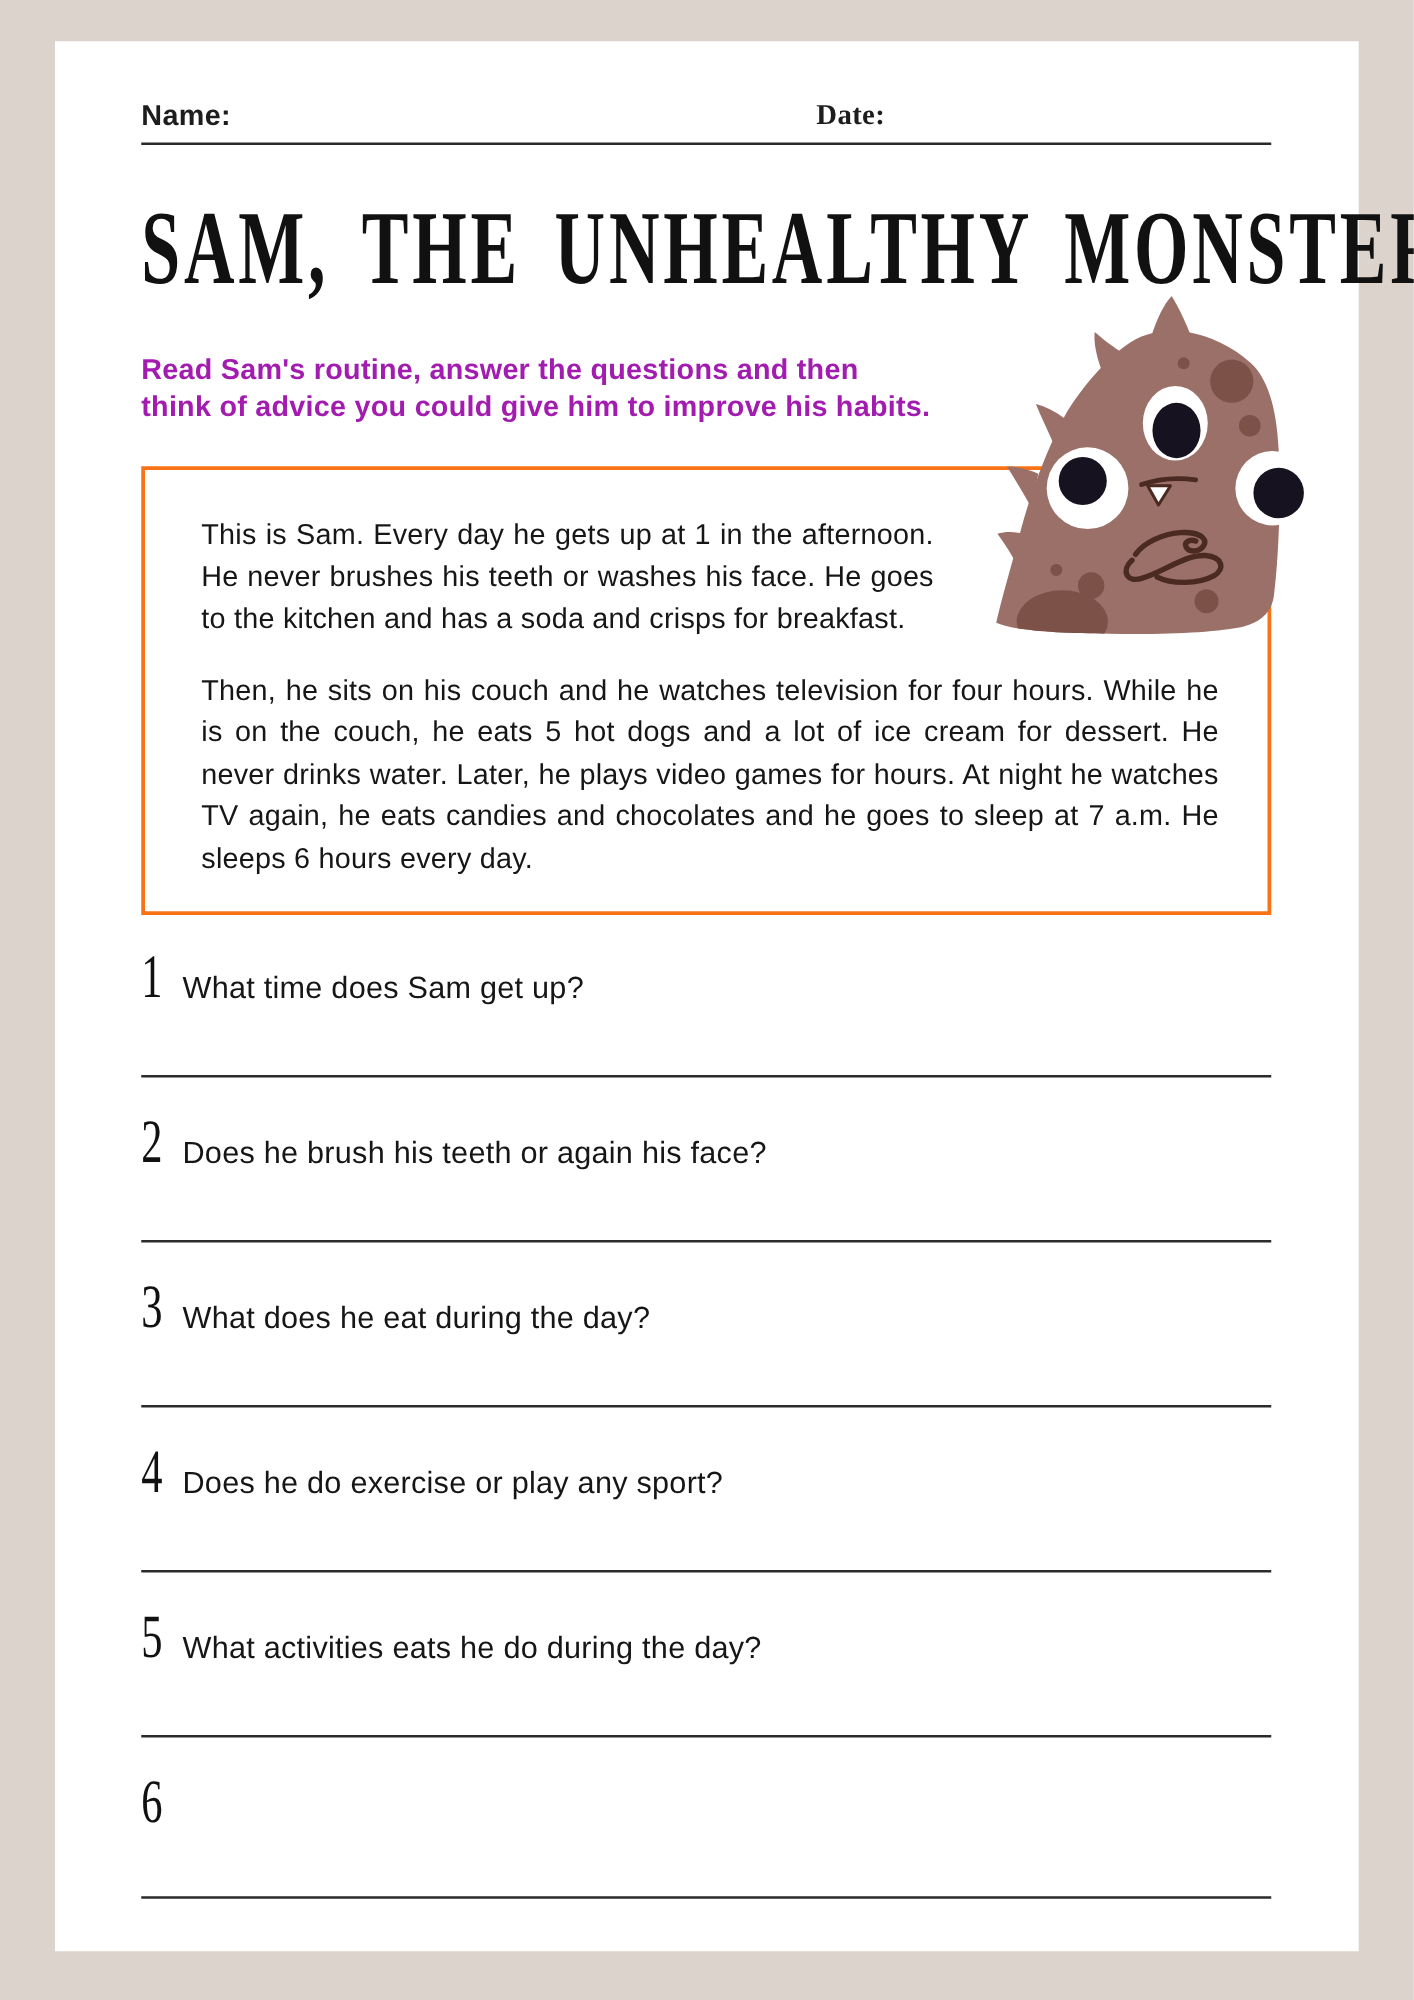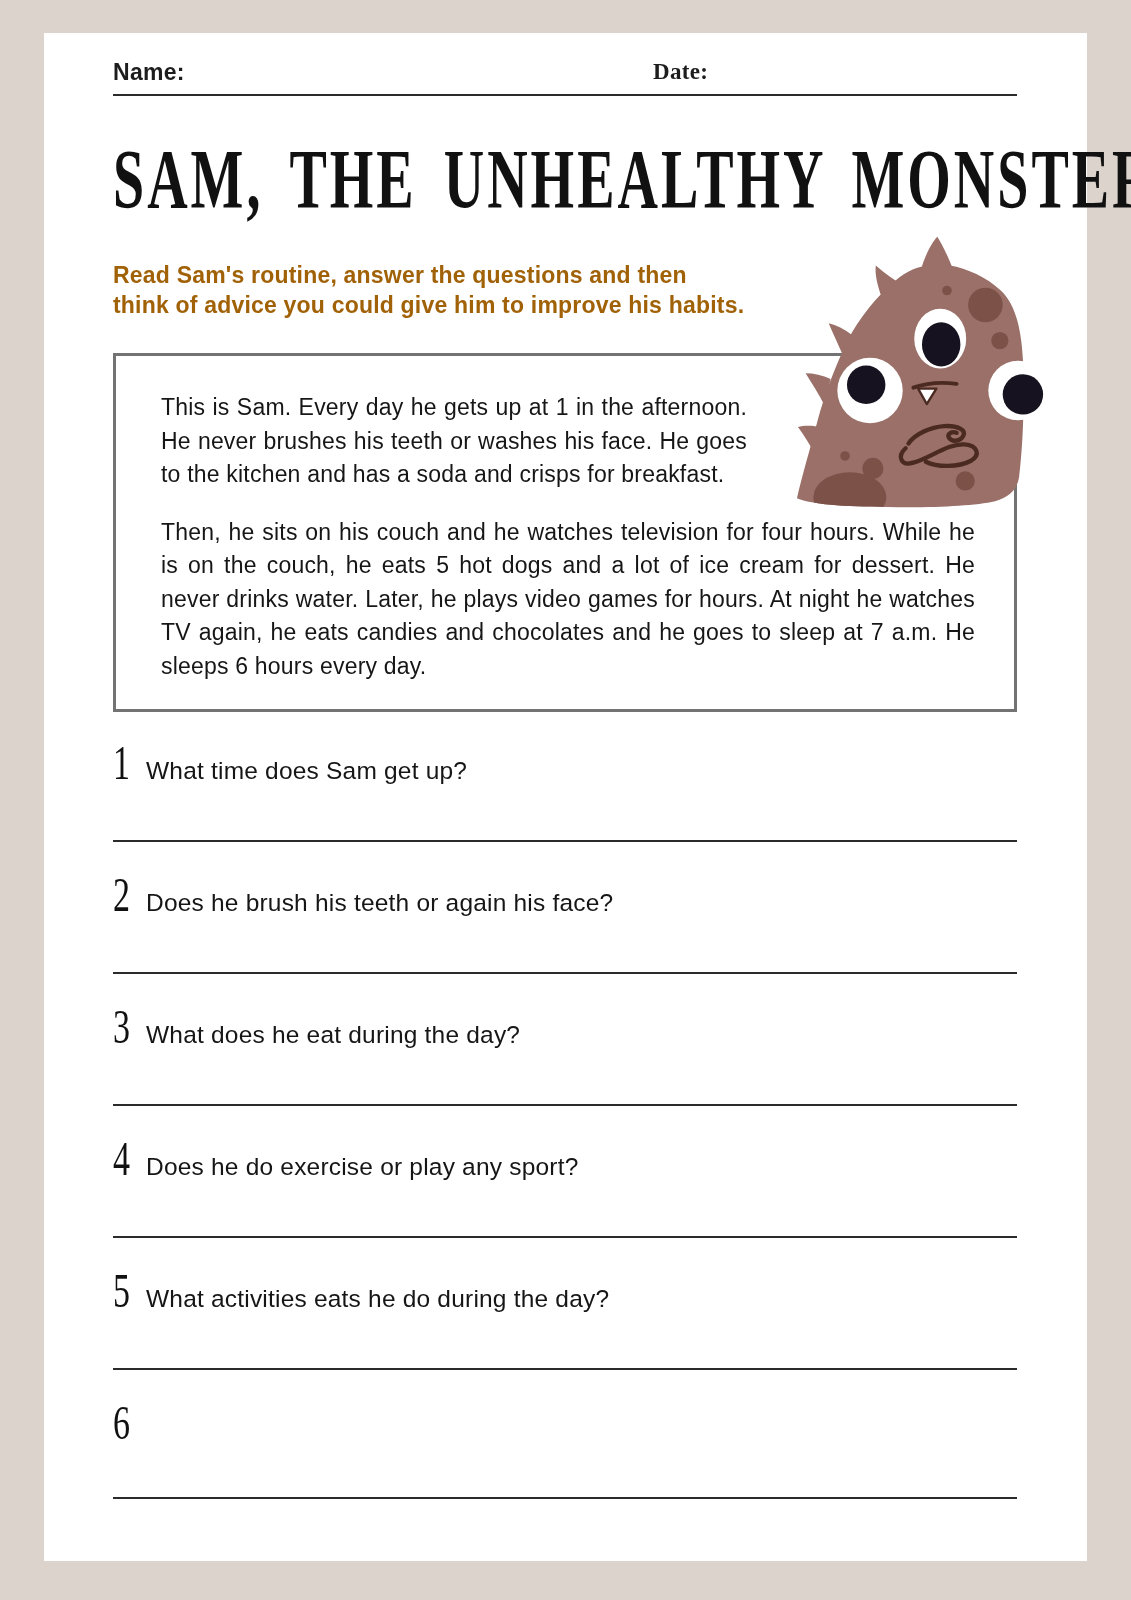--- a/index.html
+++ b/index.html
@@ -3,34 +3,34 @@
 <meta charset="utf-8">
 <style>
   :root{
     --frame:#dcd3cd; --paper:#ffffff; --ink:#1d1d1d; --line:#2b2b2b;
     --m-body:#9a7069; --m-spot:#7b5148; --m-pupil:#16121f; --m-eye:#ffffff; --m-detail:#4b2a21;
   }
   *{box-sizing:border-box;}
   html,body{margin:0;padding:0;}
   body{width:1131px;height:1600px;background:var(--frame);font-family:"Liberation Sans",sans-serif;color:var(--ink);position:relative;overflow:hidden;}
   .paper{position:absolute;left:44px;top:33px;width:1043px;height:1528px;background:var(--paper);}
-  .content{position:relative;padding:27px 70px 0 69px;height:100%;}
+  .content{position:relative;padding:47px 70px 0 69px;height:100%;}
   
   .header-row{display:flex;align-items:flex-start;font-size:23px;font-weight:700;line-height:24px;letter-spacing:.3px;}
   .name-field{width:540px;display:flex;}
   .date-field{flex:1;display:flex;font-family:Liberation Serif, serif;}
   .field-blank{flex:1;height:24px;}
   .header-rule{margin-top:10px;border-top:2.5px solid var(--line);}
   
   .title-wrap{margin:30px 0 0;height:106px;display:flex;align-items:center;justify-content:flex-start;overflow:visible;}
   .title{font-family:"Liberation Serif",serif;font-weight:700;font-size:56px;letter-spacing:3px;word-spacing:10px;white-space:nowrap;transform:scaleY(1.5);transform-origin:left center;color:#111;}
   
-  .instructions{margin:28px 0 0;font-size:23px;font-weight:700;line-height:30px;white-space:pre-line;letter-spacing:.2px;color:#a16207;}
+  .instructions{margin:28px 0 0;font-size:23px;font-weight:700;line-height:30px;white-space:pre-line;letter-spacing:.2px;color:#a21caf;}
   
-  .passage-box{margin-top:33px;border:3px solid #737373;padding:35px 39px 26px 45px;background:var(--paper);}
+  .passage-box{margin-top:33px;border:3px solid #f97316;padding:35px 39px 26px 45px;background:var(--paper);}
   .passage{font-size:23px;line-height:33.5px;text-align:justify;margin:0;color:#161616;letter-spacing:.2px;}
   .passage.p1{margin-right:228px;margin-bottom:24px;}
   
   .question{margin-top:40px;}
   .question:first-child{margin-top:38px;}
   .q-row{display:flex;align-items:baseline;font-size:24.5px;line-height:36px;color:#161616;letter-spacing:.2px;}
   .q-num{font-family:"Liberation Serif",serif;font-weight:400;font-size:34px;flex:0 0 33px;transform:scaleY(1.45);transform-origin:left 80%;color:#111;}
   .answer-line{margin-top:51px;border-top:2px solid var(--line);height:0;}
   
   .monster{position:absolute;left:752px;top:192px;width:250px;height:284px;z-index:3;}

